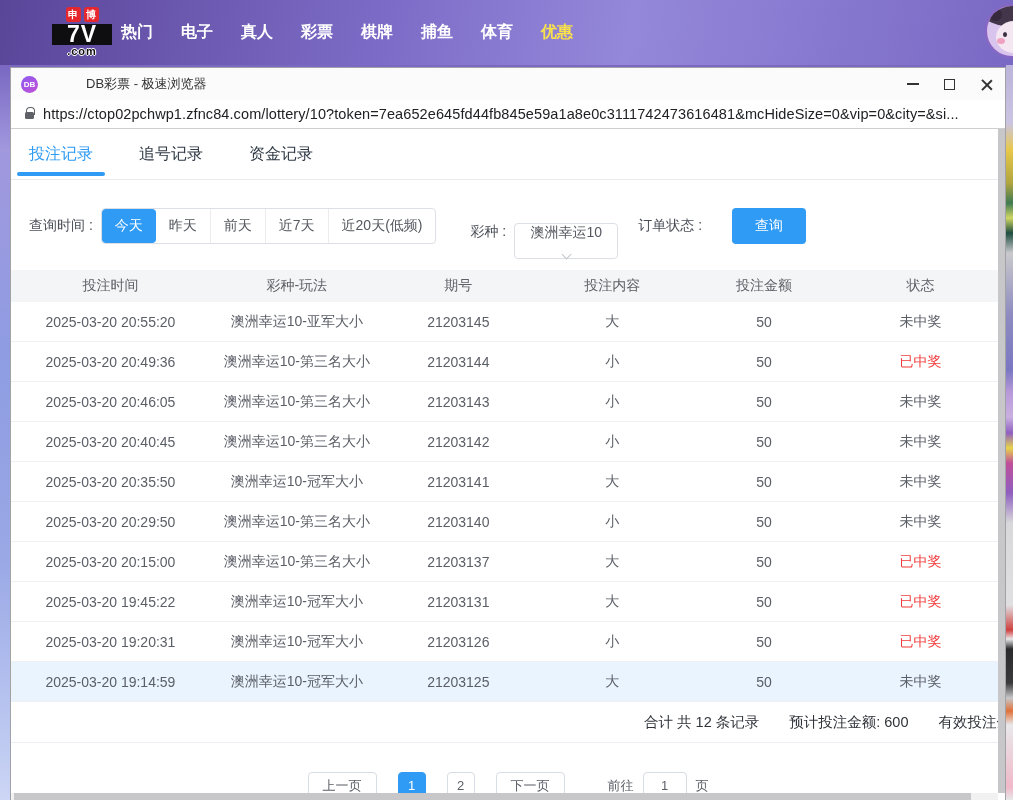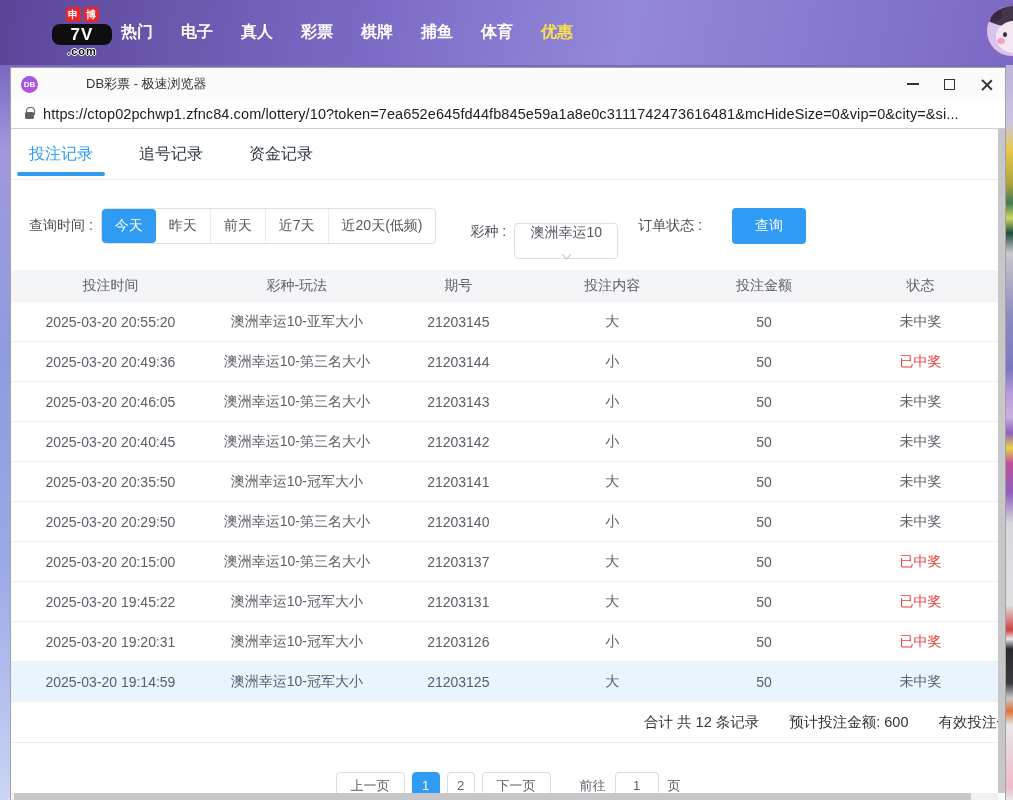--- a/index.html
+++ b/index.html
@@ -10,22 +10,22 @@
     background:linear-gradient(180deg,#7a68c2 0px,#7a68c2 66px,#a198de 150px,#8e9ce2 360px,#9aa8e6 560px,#c2cdf2 760px,#cdd6f4 800px);
   }
 
   
   .top-banner{position:absolute;top:0;left:0;width:1013px;height:65px;
     background:linear-gradient(100deg,#5a4699 0%,#7d6cc7 38%,#9488da 62%,#7a69c4 100%);}
   .logo{position:absolute;left:52px;top:7px;width:60px;}
   .logo-badges{display:flex;justify-content:center;gap:3px;}
   .logo-badge{width:15px;height:15px;background:#e6282e;border-radius:3px;color:#fff;
     font-size:10px;font-weight:bold;text-align:center;line-height:15px;}
-  .logo-main{margin-top:2px;background:#0e0e10;border-radius:8px;color:#fff;font-weight:900;
-    font-size:17px;height:21px;line-height:21px;text-align:center;letter-spacing:1px;}
+  .logo-main{margin-top:2px;background:#0e0e10;border-radius:0;color:#fff;font-weight:900;
+    font-size:23px;height:21px;line-height:21px;text-align:center;letter-spacing:1px;}
   .logo-sub{text-align:center;font-weight:900;font-size:11px;color:#111;letter-spacing:1px;
     text-shadow:-1px 0 #fff,1px 0 #fff,0 -1px #fff,0 1px #fff;}
   .top-nav{position:absolute;left:121px;top:0;height:65px;display:flex;align-items:center;gap:28px;}
   .nav-item{color:#fff;font-size:16px;font-weight:bold;width:32px;text-align:center;cursor:pointer;}
   .nav-item.highlight{color:#f9e14c;}
   .avatar{position:absolute;left:985px;top:4px;width:54px;height:54px;border-radius:50%;
     background:#d9c4ee;border:2px solid #8a66c4;overflow:hidden;}
   .avatar .hair{position:absolute;top:-9px;left:-5px;width:64px;height:30px;background:#43354a;border-radius:50%;}
   .avatar .bun{position:absolute;top:2px;left:2px;width:13px;height:13px;background:#36293c;border-radius:50%;}
   .avatar .face{position:absolute;top:15px;left:9px;width:36px;height:32px;background:#f5e7f1;border-radius:50%;}
@@ -88,21 +88,21 @@
   .trow{display:flex;height:40px;align-items:center;border-bottom:1px solid #eef0f4;color:#5a5e66;font-size:14px;background:#fff;}
   .trow.highlighted{background:#eaf4fe;}
   .cell{text-align:center;overflow:hidden;white-space:nowrap;}
   .c1{width:20%;} .c2{width:17.5%;} .c3{width:15%;} .c4{width:16%;} .c5{width:14.5%;} .c6{width:17%;}
   .cell-status.won{color:#f03b3b;}
 
   
   .summary{display:flex;justify-content:flex-end;align-items:center;height:41px;font-size:14.5px;
     color:#30343a;gap:30px;border-bottom:1px solid #ebeef5;overflow:hidden;}
   .summary span:last-child{margin-right:-6px;}
-  .pagination{margin-top:29px;display:flex;justify-content:center;align-items:flex-start;gap:7px;
+  .pagination{margin-top:29px;display:flex;justify-content:center;align-items:flex-start;gap:21px;
     font-size:13px;color:#5a5e66;}
   .page-btn{border:1px solid #d8dce4;border-radius:4px;background:#fff;height:28px;line-height:26px;
     padding:0 14px;cursor:pointer;}
   .page-num{width:28px;height:28px;border:1px solid #d8dce4;border-radius:4px;text-align:center;
     line-height:26px;cursor:pointer;background:#fff;}
   .page-num.active{background:#2f9bf4;color:#fff;border-color:#2f9bf4;}
   .goto{margin-left:22px;display:flex;align-items:center;gap:9px;}
   .goto-input{width:44px;height:28px;border:1px solid #d8dce4;border-radius:4px;text-align:center;line-height:26px;}
 
   

